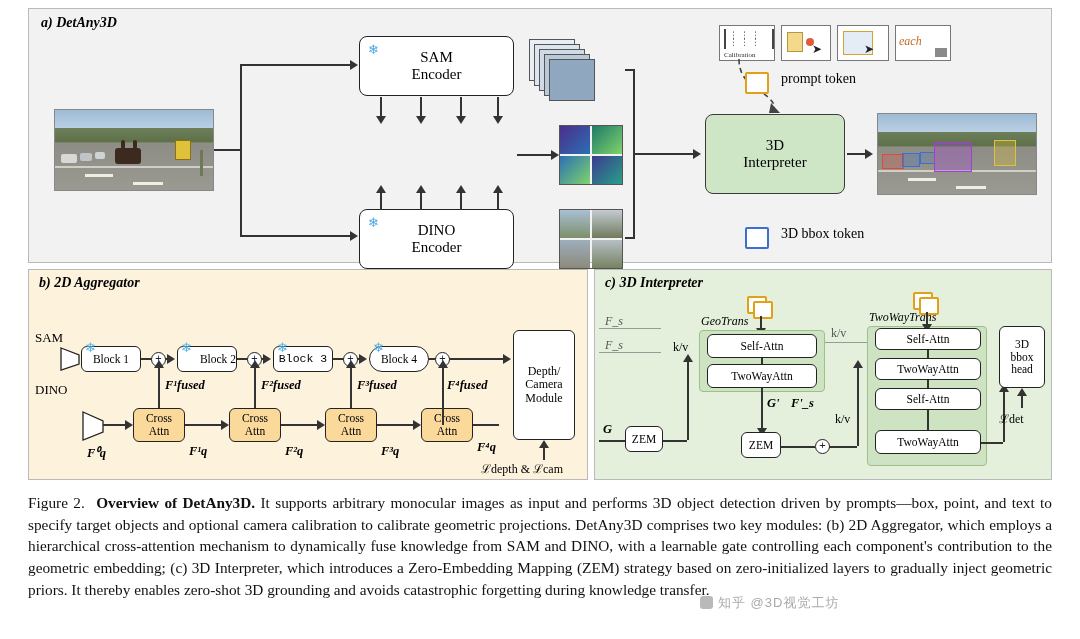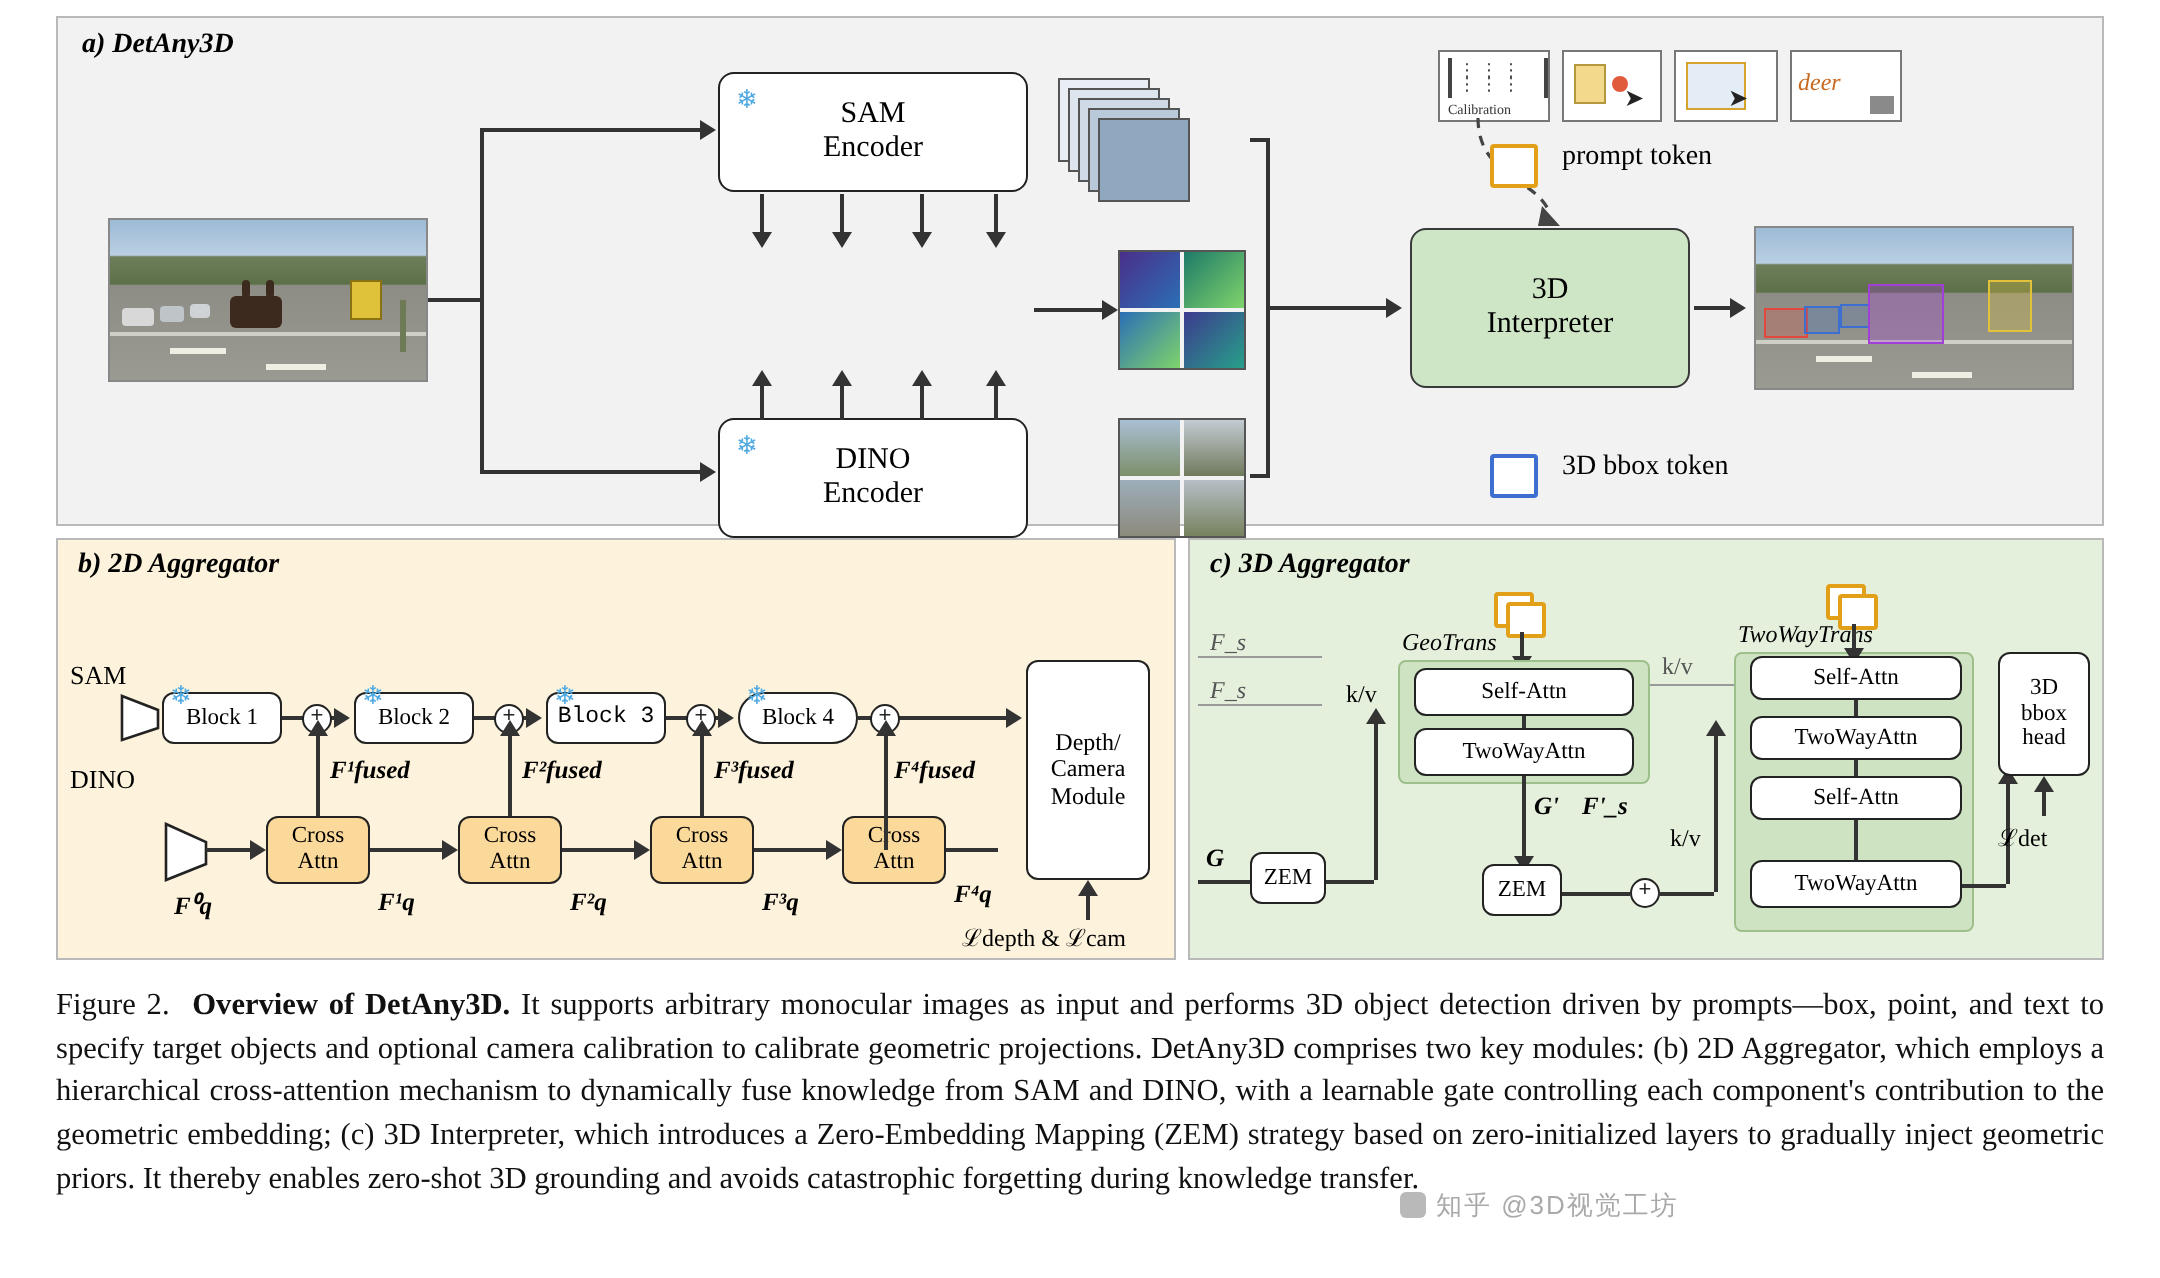--- a/index.html
+++ b/index.html
@@ -349,21 +349,21 @@
     <div class="chip" style="left:752px; top:16px; width:50px; height:36px;">
       <div style="position:absolute; left:5px; top:6px; width:14px; height:18px; background:#f2d98b; border:1px solid #b5973f;"></div>
       <div style="position:absolute; left:24px; top:12px; width:8px; height:8px; border-radius:50%; background:#e05b3c;"></div>
       <div style="position:absolute; left:30px; top:16px; font-size:12px; color:#222;">➤</div>
     </div>
     <div class="chip" style="left:808px; top:16px; width:52px; height:36px;">
       <div style="position:absolute; left:5px; top:5px; width:28px; height:22px; background:#e4edf5; border:1.5px solid #d6a32c;"></div>
       <div style="position:absolute; left:26px; top:16px; font-size:12px; color:#222;">➤</div>
     </div>
     <div class="chip" style="left:866px; top:16px; width:56px; height:36px;">
-      <span style="position:absolute; left:3px; top:8px; font-style:italic; color:#c8691f; font-size:12px;">deer</span>
+      <span style="position:absolute; left:3px; top:8px; font-style:italic; color:#c8691f; font-size:12px;">each</span>
       <div style="position:absolute; right:3px; bottom:3px; width:12px; height:9px; background:#8a8a8a;"></div>
     </div>
 
     <svg style="position:absolute; left:680px; top:46px; width:120px; height:62px;">
       <path d="M 30 4 C 30 34, 60 34, 66 52" stroke="#444" stroke-width="1.6" fill="none" stroke-dasharray="5,4"></path>
       <polygon points="62,48 71,58 60,58" fill="#444"></polygon>
     </svg>
 
     <div class="legend-sq" style="left:716px; top:63px;"></div>
     <div class="legend-text" style="left:752px; top:62px;">prompt token</div>
@@ -394,21 +394,21 @@
       <polygon points="2,2 20,9 20,18 2,24" fill="#fff" stroke="#222" stroke-width="1.3"></polygon>
     </svg>
 
     <svg style="position:absolute; left:52px; top:140px; width:24px; height:32px;">
       <polygon points="2,2 22,11 22,22 2,30" fill="#fff" stroke="#222" stroke-width="1.3"></polygon>
     </svg>
 
     <div class="sm-box" style="left:52px; top:76px; width:60px; height:26px;">
       <span>Block 1</span>
     </div>
-    <div class="sm-box" style="left:148px; top:76px; width:60px; height:26px;">
+    <div class="sm-box" style="left:148px; top:76px; width:60px; height:26px;justify-content:flex-end;">
       <span>Block 2</span>
     </div>
     <div class="sm-box" style="left:244px; top:76px; width:60px; height:26px;font-family:Liberation Mono, monospace;">
       <span>Block 3</span>
     </div>
     <div class="sm-box" style="left:340px; top:76px; width:60px; height:26px;border-radius:13px;">
       <span>Block 4</span>
     </div>
     <div class="snow" style="left:56px; top:70px;">❄</div>
     <div class="snow" style="left:152px; top:70px;">❄</div>
@@ -483,21 +483,21 @@
     <div class="arrow-line" style="left:424px; top:88px; width:52px; height:1.6px;"></div>
     <div class="arrow-head ah-right" style="left:474px; top:84px;"></div>
     <div class="arrow-line" style="left:470px; top:154px; width:1.6px; height:0px;"></div>
 
     <div class="arrow-line" style="left:514px; top:176px; width:1.6px; height:14px;"></div>
     <div class="arrow-head ah-up" style="left:510px; top:170px;"></div>
     <div class="lbl" style="left:452px; top:190px; font-size:12px;">ℒdepth &amp; ℒcam</div>
   </div>
 
   <div class="panel-c">
-    <div class="panel-label" style="position:absolute; left:10px; top:5px;">c) 3D Aggregator</div>
+    <div class="panel-label" style="position:absolute; left:10px; top:5px;">c) 3D Interpreter</div>
 
     <div class="gray-line" style="left:4px; top:58px; width:62px; height:1.4px;"></div>
     <div class="gray-line" style="left:4px; top:82px; width:62px; height:1.4px;"></div>
     <div class="lbl it" style="left:10px; top:44px; color:#555;">F_s</div>
     <div class="lbl it" style="left:10px; top:68px; color:#555;">F_s</div>
 
     <div class="arrow-line" style="left:4px; top:170px; width:26px; height:1.6px;"></div>
     <div class="math" style="left:8px; top:152px;">G</div>
     <div class="sm-box" style="left:30px; top:156px; width:38px; height:26px;">
       <span>ZEM</span>

